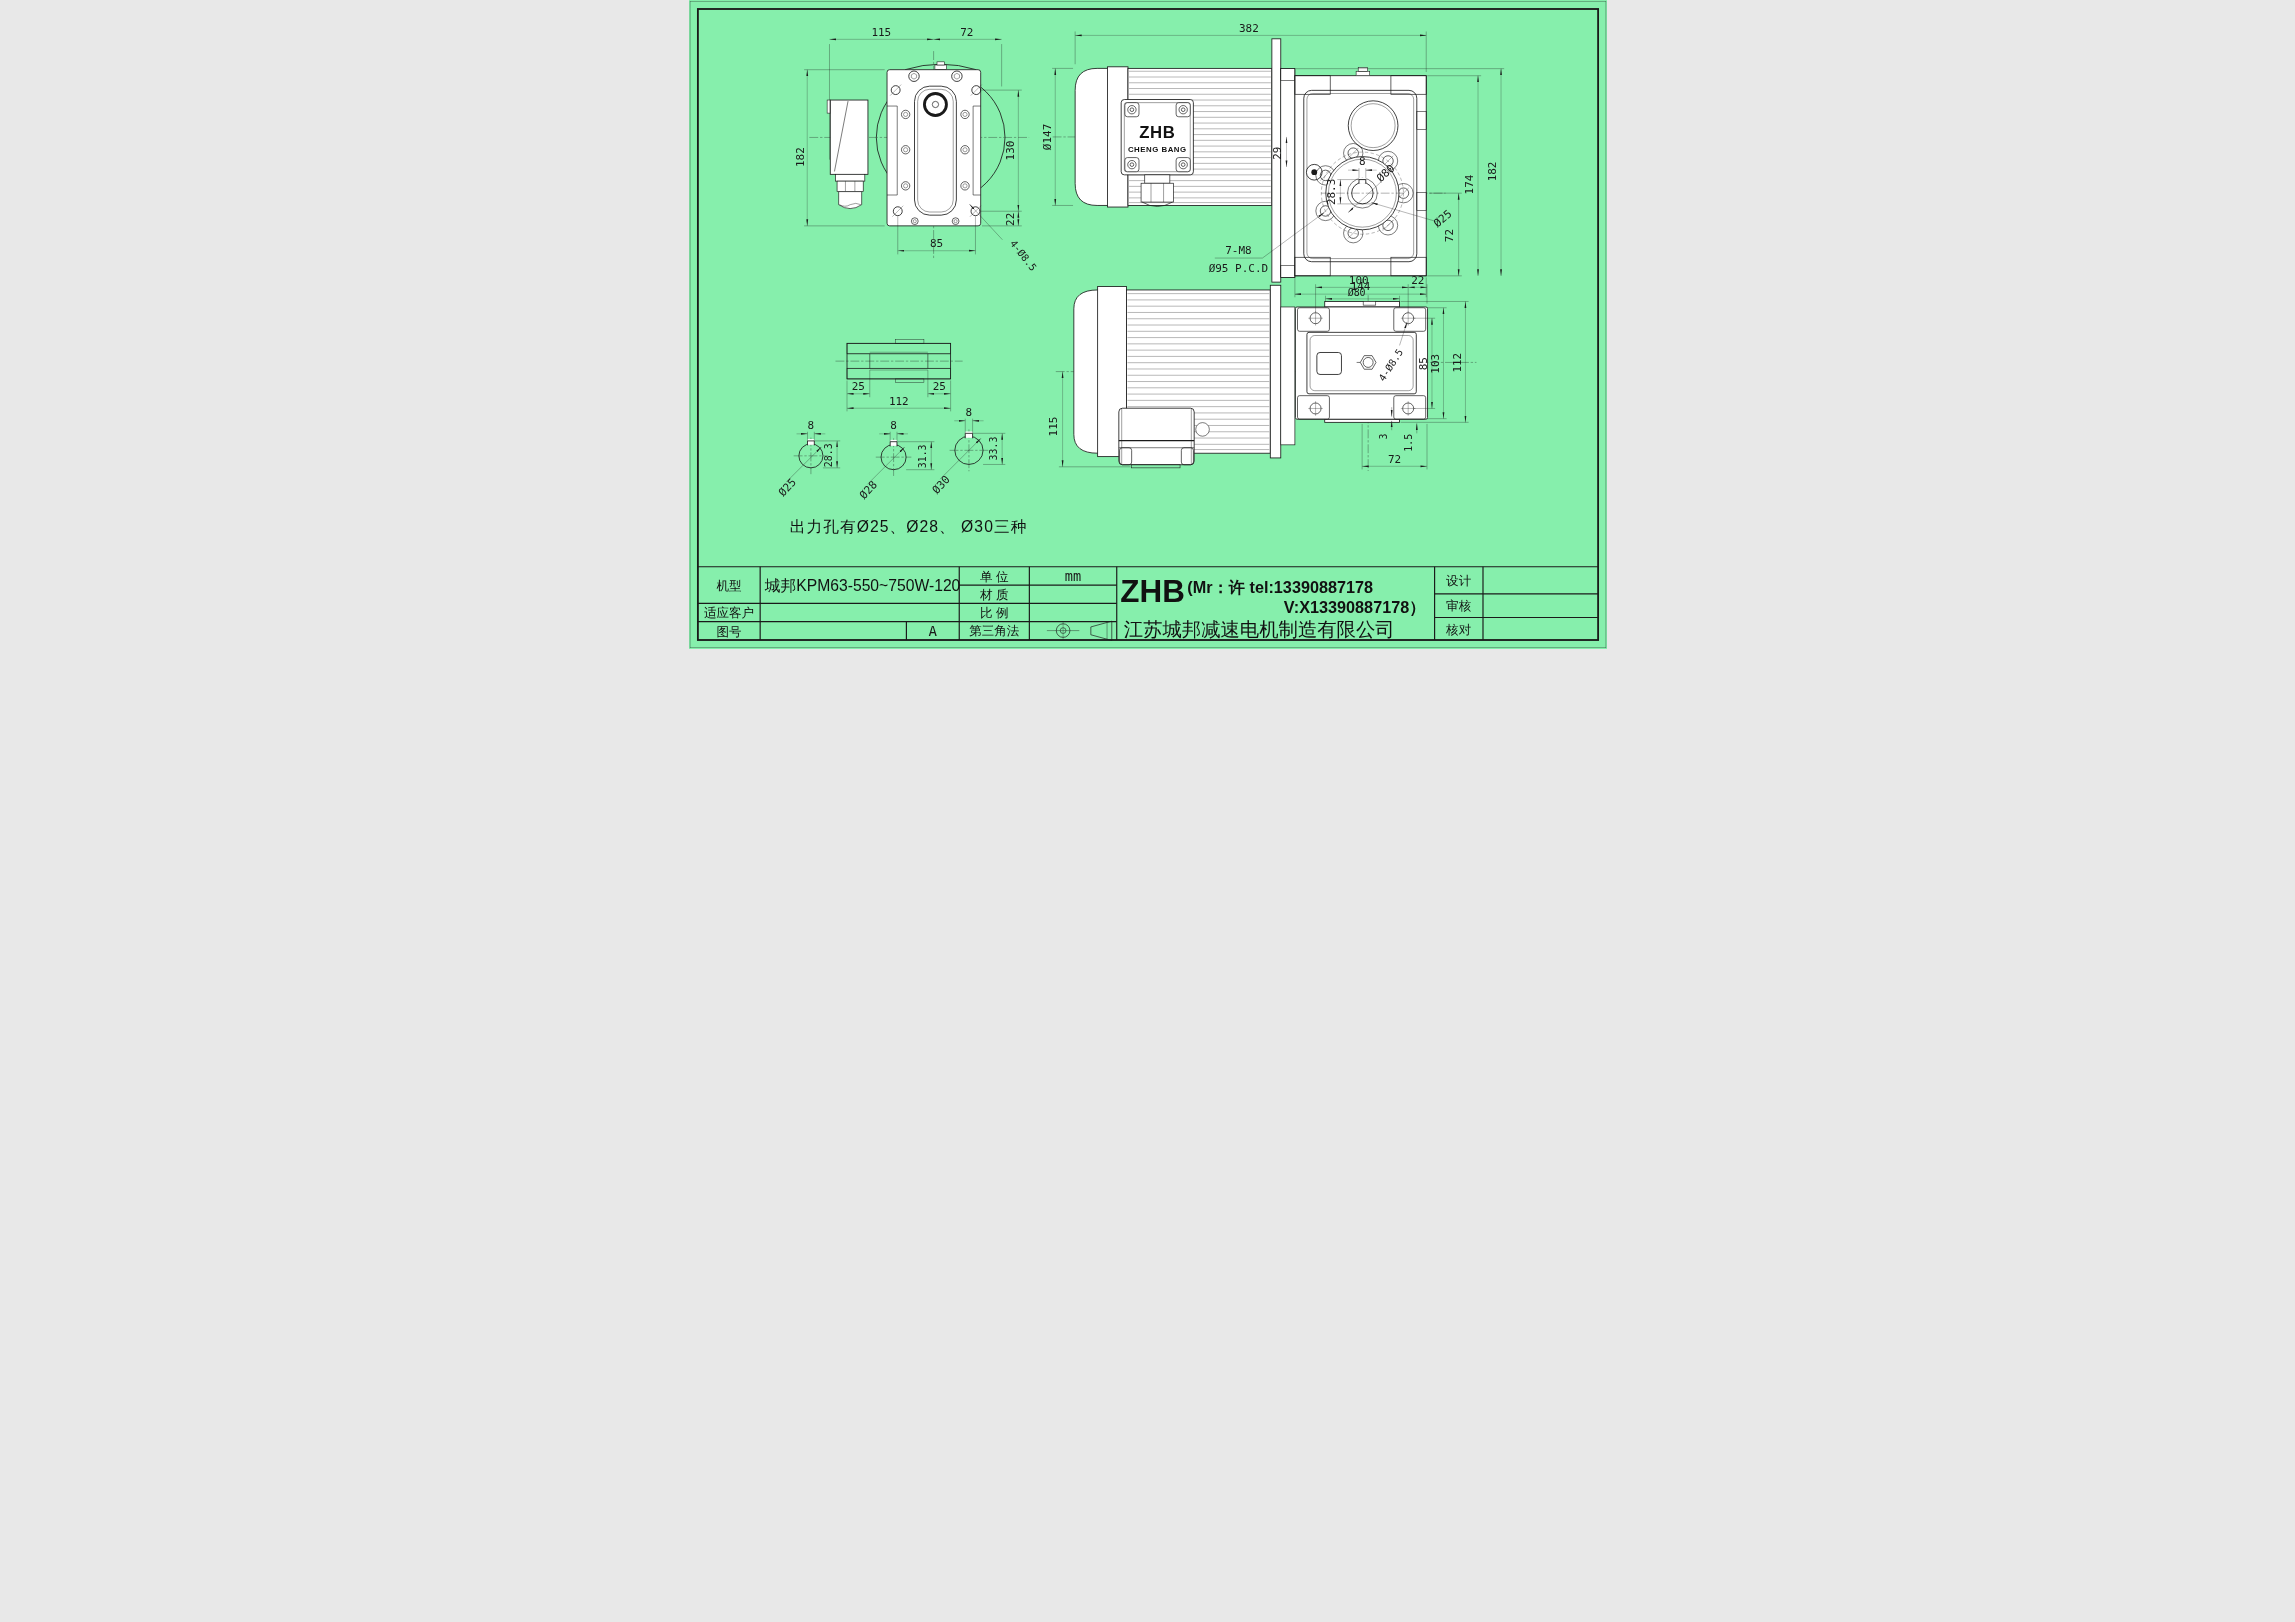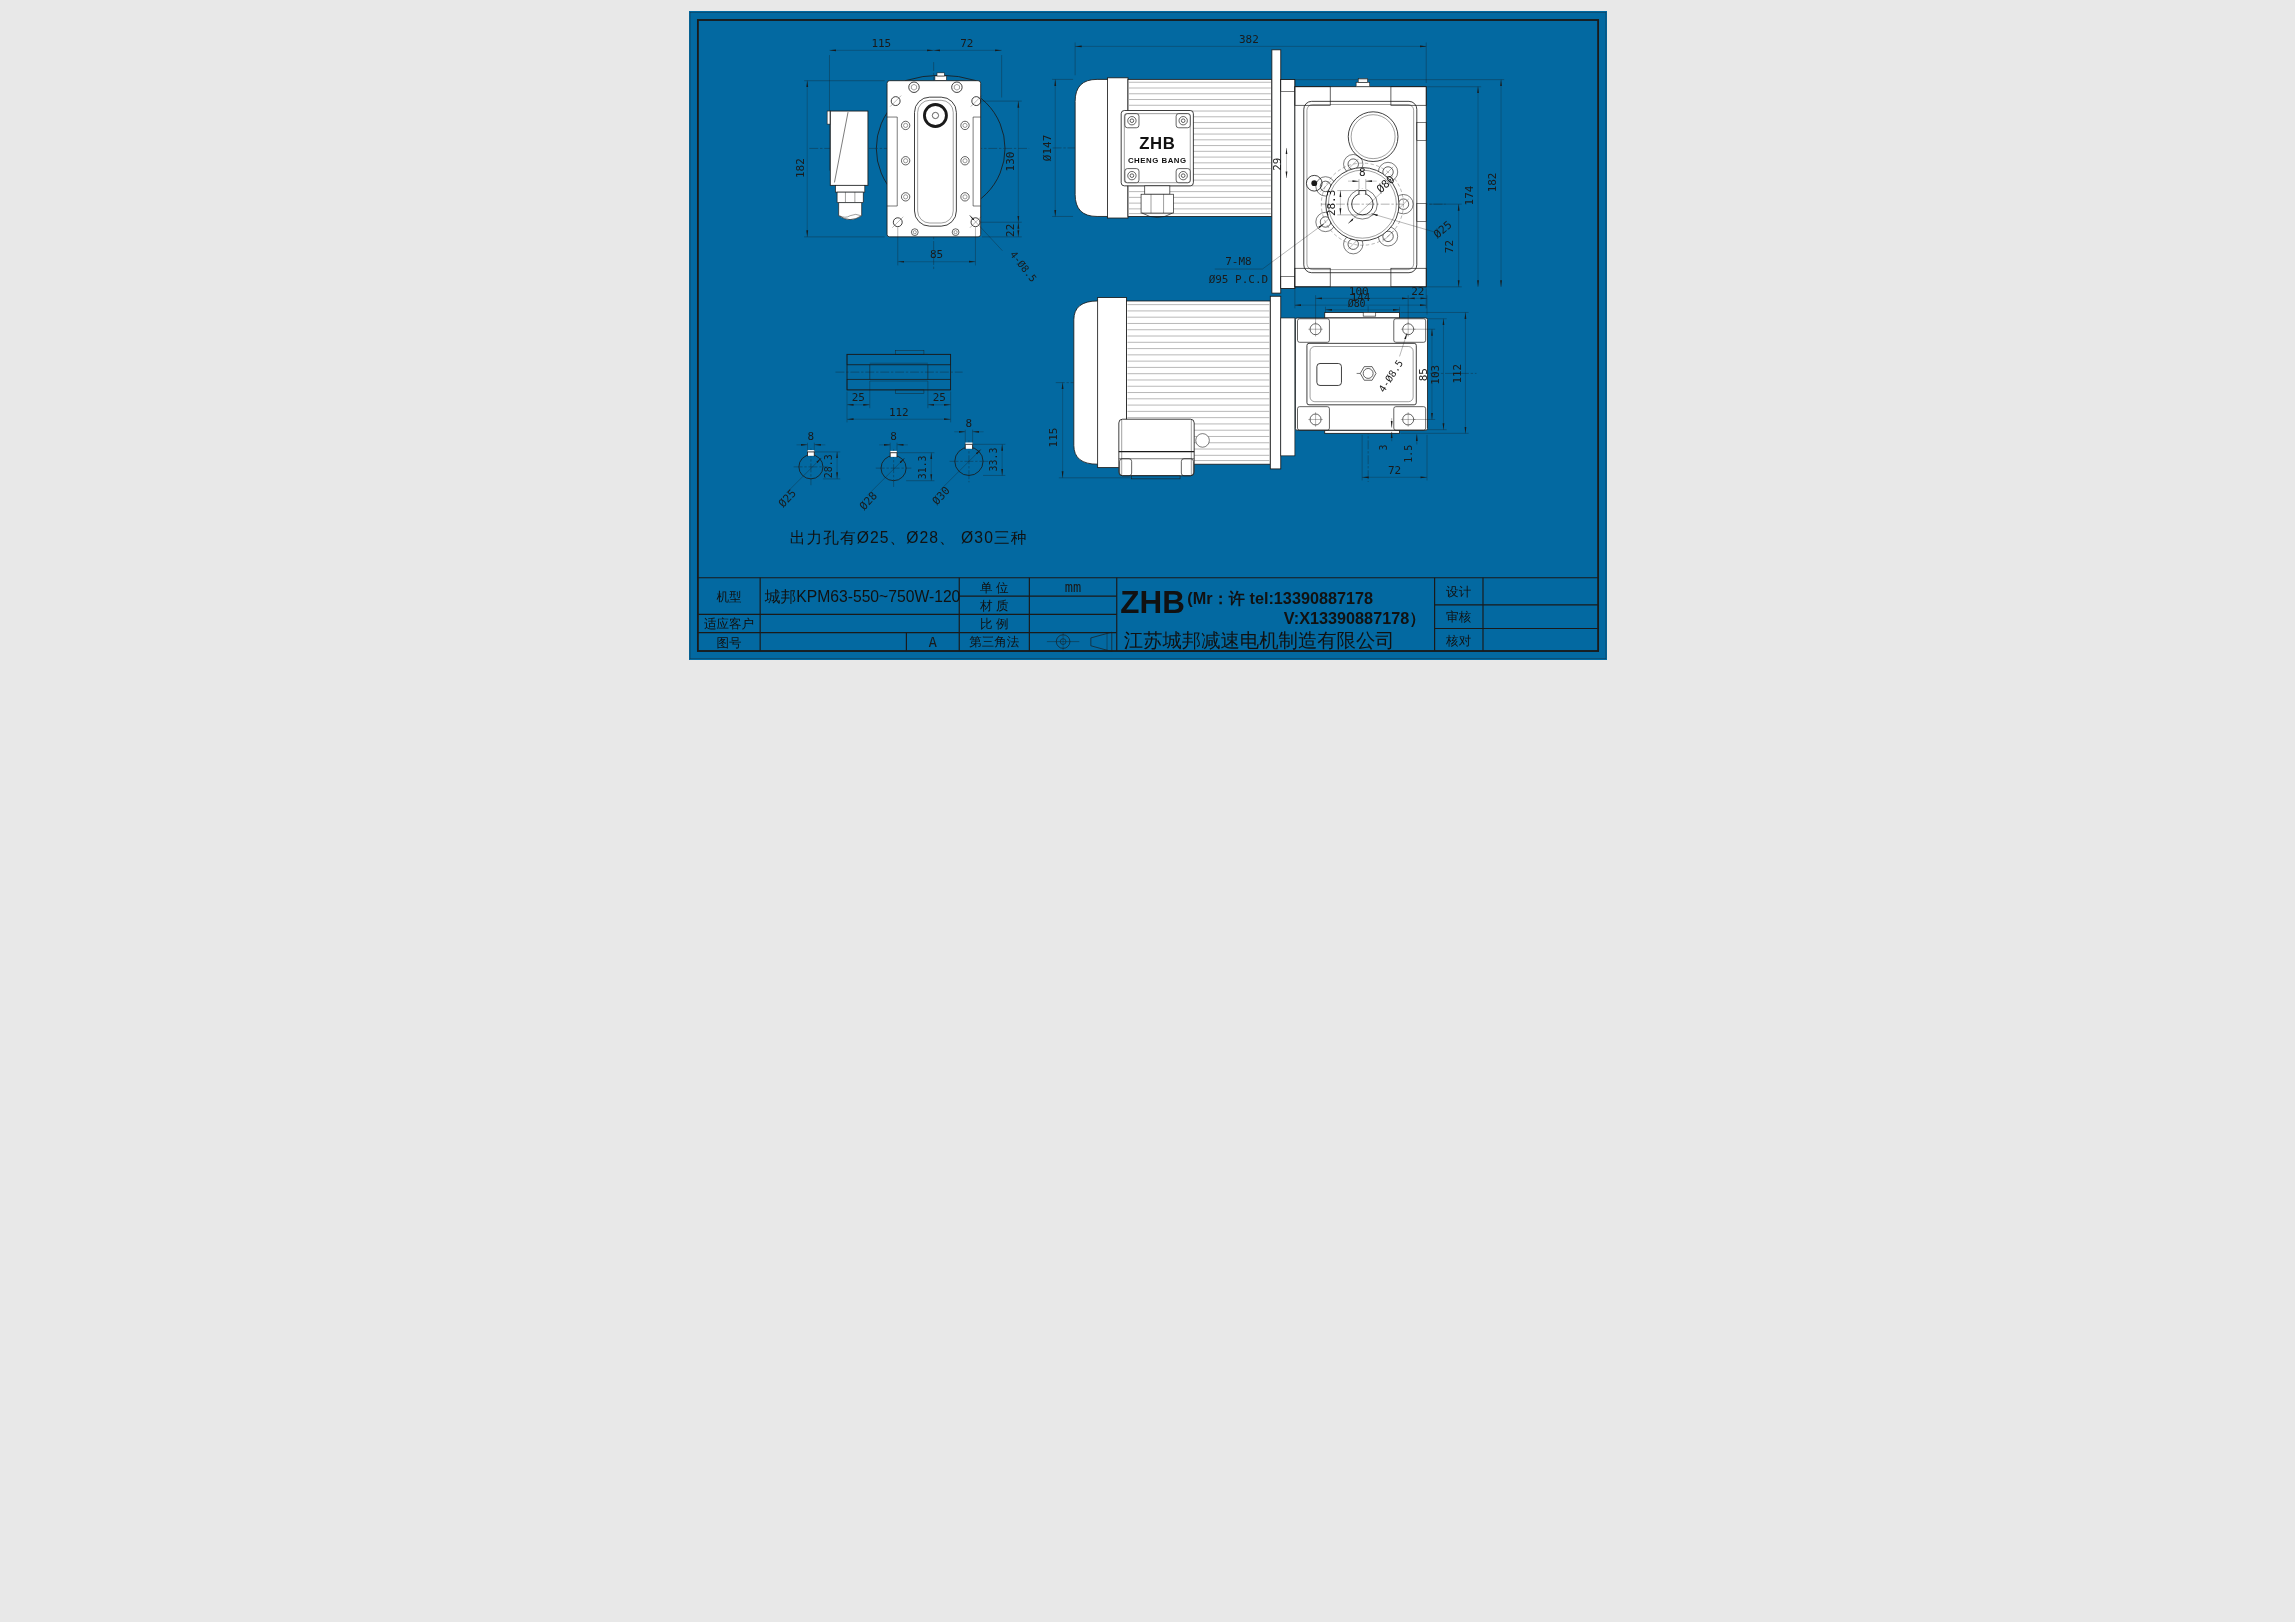--- a/index.html
+++ b/index.html
@@ -1,16 +1,16 @@
 <!DOCTYPE html>
 <html style="font-size:10.5px"><head>
 <meta charset="utf-8">
 <style>
   html,body{margin:0;padding:0;background:#e8e8e8}
-  .sheet{width:918px;height:649px;margin:11px auto;background:#0369a1}
+  .sheet{width:918px;height:649px;margin:0 auto;background:#86efac}
   svg{display:block;width:100%;height:100%}
   svg *{vector-effect:non-scaling-stroke0}
   .ln{stroke:#1a1a1a;fill:none;stroke-linecap:butt;stroke-linejoin:miter}
   .s1{stroke-width:1.2}.s15{stroke-width:1.6}.s2{stroke-width:2.2}.s25{stroke-width:2.6}.s3{stroke-width:3.2}.s4{stroke-width:4.5}.s6{stroke-width:7}
   .wf{fill:#ffffff}
   .cl{stroke:#1a1a1a;fill:none;stroke-width:1.3;stroke-dasharray:34 7 9 7}
   .dash{stroke-dasharray:13 9}
   .dim{font-family:"DejaVu Sans Mono","Liberation Mono",monospace;font-size:42px;fill:#1a1a1a;font-weight:400}
   .dimS{font-size:38px}
   .cjk{font-family:"Liberation Sans","DejaVu Sans",sans-serif;fill:#111}

